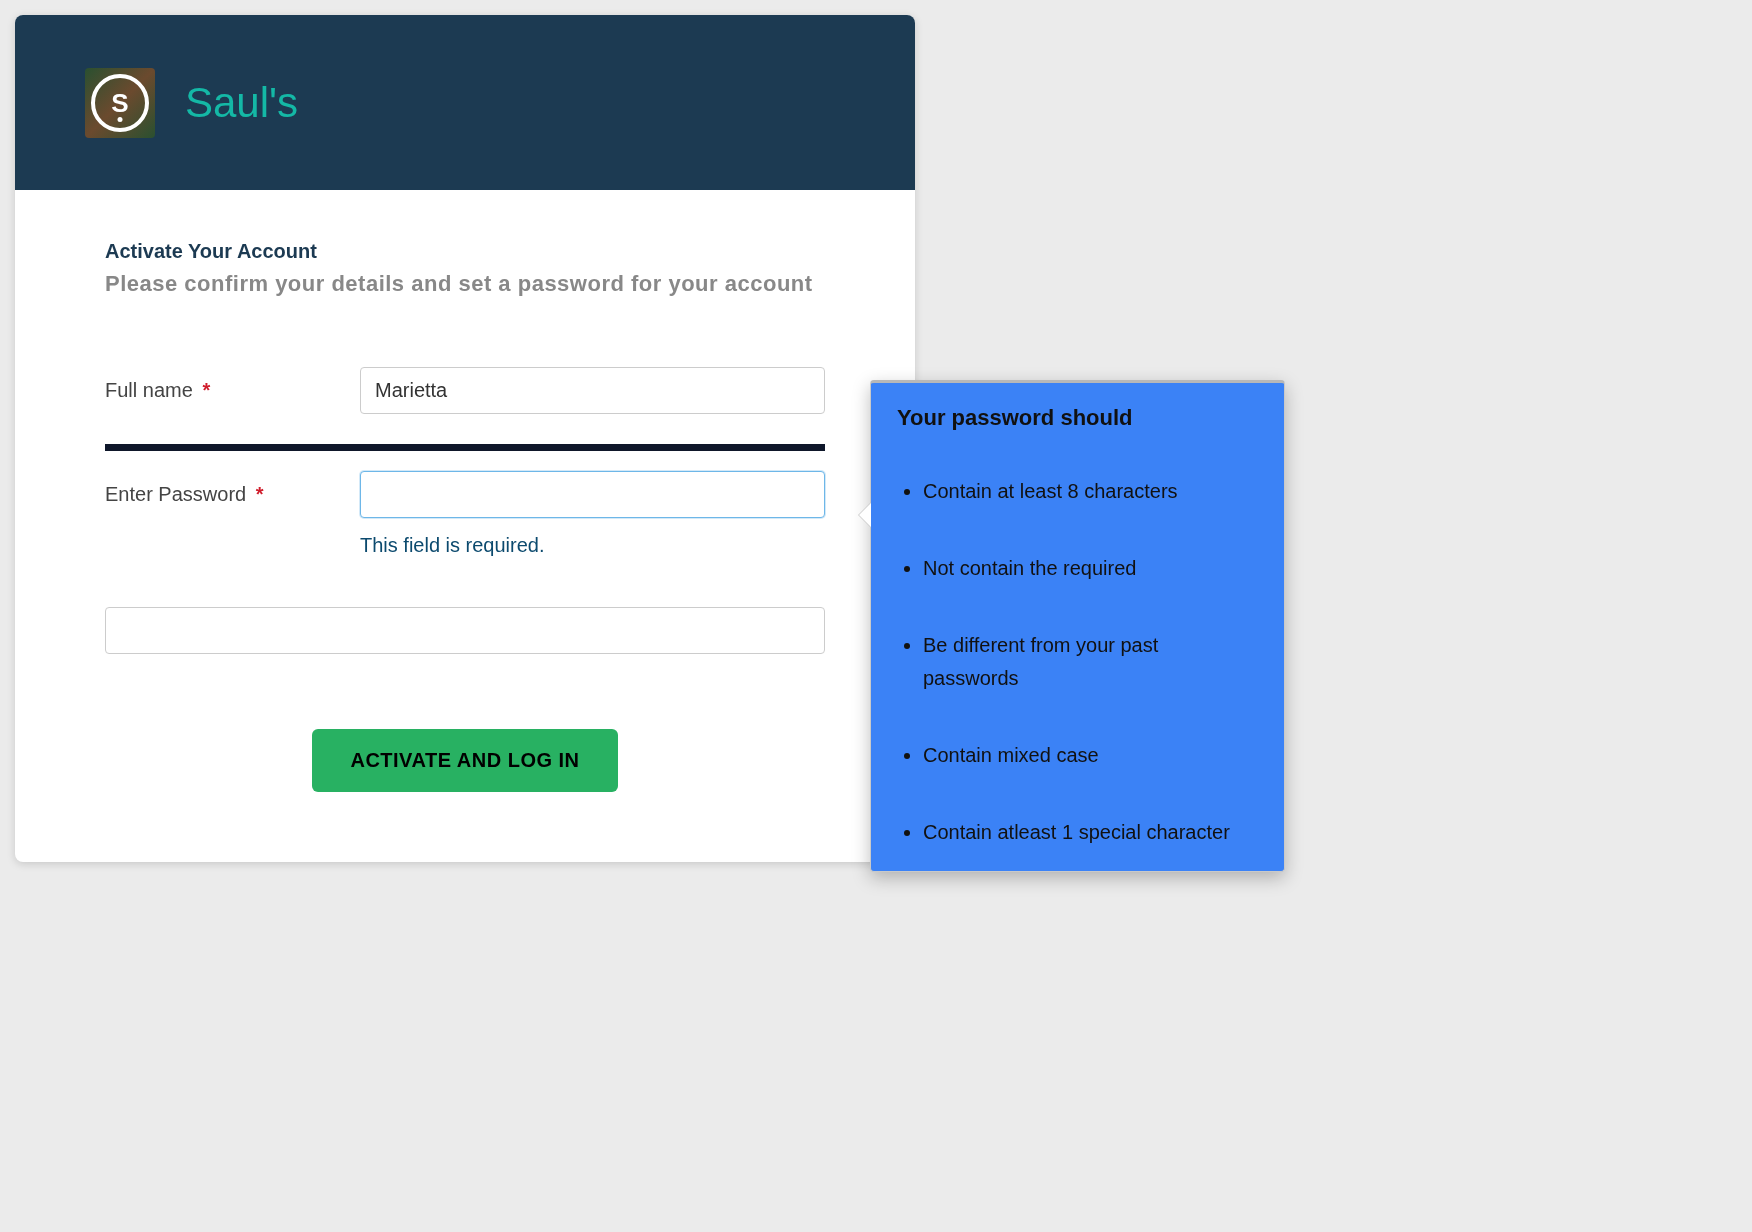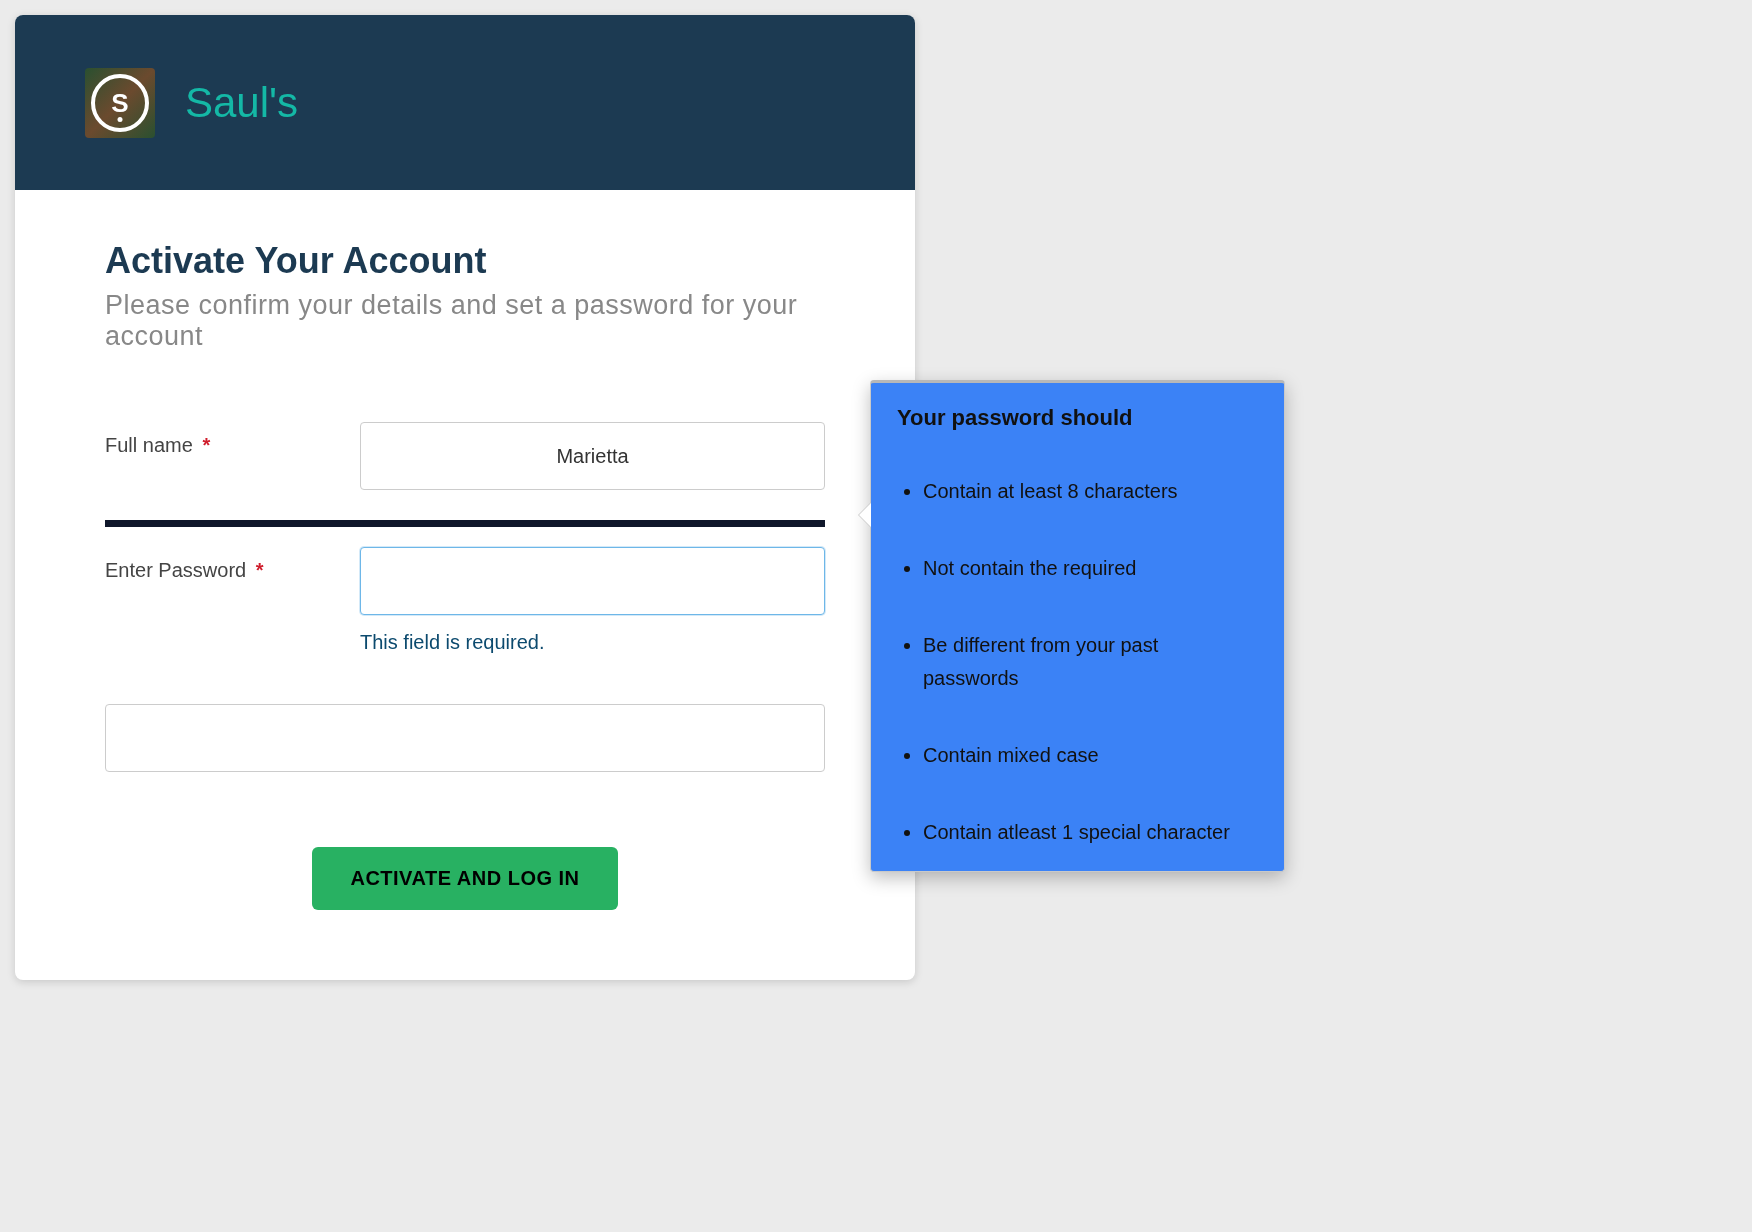--- a/index.html
+++ b/index.html
@@ -72,29 +72,29 @@
     color: #14b8a6;
     font-size: 42px;
     font-weight: 400;
   }
   .body {
     padding: 50px 90px 70px 90px;
     position: relative;
   }
   .page-title {
     color: #1c3a52;
-    font-size: 36px;
+    font-size: 20px;
     font-weight: 700;
     margin-bottom: 8px;
   }
   .page-subtitle {
     color: #888;
-    font-size: 27px;
+    font-size: 22px;
     letter-spacing: 0.5px;
-    font-weight: 400;
+    font-weight: 700;
   }
   .form {
     margin-top: 50px;
   }
   .form-row {
     display: flex;
     align-items: flex-start;
     padding: 20px 0 30px 0;
     position: relative;
   }
@@ -112,28 +112,27 @@
     color: #d01e2d;
     font-weight: 700;
     margin-left: 4px;
   }
   .input-col {
     flex: 1;
     position: relative;
   }
   input[type="text"], input[type="password"] {
     width: 100%;
-    height: 68px;
+    height: 47px;
     border: 1px solid #ccc;
     border-radius: 4px;
     padding: 16px 14px;
     font-size: 20px;
     color: #333;
     outline: none;
-    text-align: center;
   }
   input.focused {
     border-color: #6eb7e8;
     box-shadow: 0 0 0 1px rgba(110,183,232,0.3);
   }
   .error-msg {
     color: #0c4a6e;
     font-size: 20px;
     margin-top: 16px;
   }

